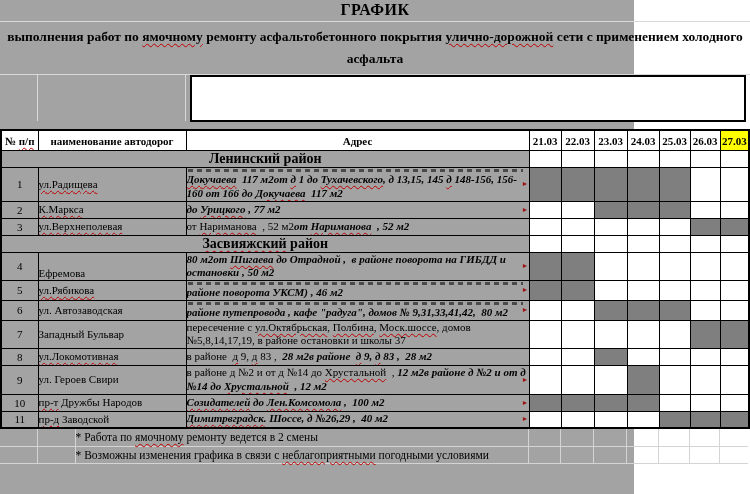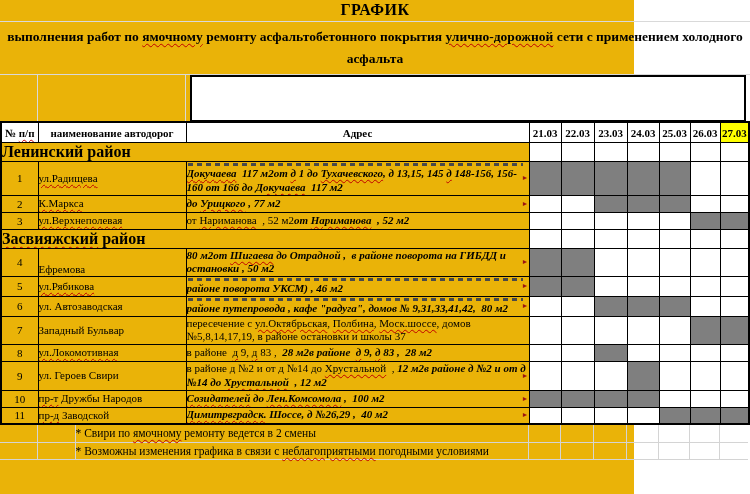--- a/index.html
+++ b/index.html
@@ -1,42 +1,42 @@
 <!DOCTYPE html>
 <html><head>
 <meta charset="utf-8">
 <style>
   html,body{margin:0;padding:0;background:#fff;}
   body{width:750px;height:494px;overflow:hidden;font-family:"Liberation Serif",serif;color:#000;}
-  .sheet{position:relative;width:634px;height:494px;background:#eab308;}
+  .sheet{position:relative;width:634px;height:494px;background:#a3a3a3;}
 
   .title{position:absolute;top:1px;left:0;width:750px;text-align:center;
          font-weight:700;font-size:16px;letter-spacing:.5px;}
   .subtitle{position:absolute;top:26px;left:0;width:750px;text-align:center;
          font-weight:700;font-size:13.5px;line-height:1.6;padding:0 6px;box-sizing:border-box;}
 
   .gl-h{position:absolute;left:0;width:750px;height:1px;background:#d9d9d9;}
   .gl-v{position:absolute;width:1px;background:#d9d9d9;}
 
   .prebox{position:absolute;top:75px;left:190px;width:556px;height:47px;
           border:2px solid #000;box-sizing:border-box;background:#fff;}
 
-  .content{position:absolute;top:121px;left:0;width:750px;}
+  .content{position:absolute;top:129px;left:0;width:750px;}
 
   table{border-collapse:collapse;table-layout:fixed;}
   #main-table{width:748px;border:2px solid #000;}
   #main-table th,#main-table td{border:1px solid #000;padding:0;overflow:hidden;}
 
   th.h{font-size:11px;font-weight:700;height:19px;border:2px solid #000;background:#fff;text-align:center;vertical-align:middle;}
   th.date{font-size:11px;font-weight:700;border-top:2px solid #000;border-bottom:2px solid #000;
           text-align:center;vertical-align:middle;background:#fff;margin-left:43px;}
   th.date.hl{background:#ffff00;}
 
   tr.section{height:17px;}
-  td.sec-label{text-align:left;font-weight:700;font-size:16px;vertical-align:middle;
+  td.sec-label{text-align:center;font-weight:700;font-size:14px;vertical-align:middle;
           border-top:2px solid #000;border-bottom:2px solid #000;border-right:2px solid #000;}
   tr.section td.gcell{border-top:2px solid #000;border-bottom:2px solid #000;}
 
   tr.item{height:17px;}
   td.num{text-align:center;font-size:11px;vertical-align:middle;}
   td.name{font-size:11px;padding:0 2px;vertical-align:middle;line-height:1.2;margin-left:24px;}
   td.name.vb{vertical-align:bottom;}
   td.addr{font-size:11px;padding:0 3px 0 2px;vertical-align:middle;position:relative;
           border-right:2px solid #000;line-height:1.25;}
   td.gcell{background:#fff;}
@@ -304,21 +304,21 @@
           <col style="width:33px">
         <col style="width:32px">
           <col style="width:31px">
           <col style="width:30px">
           <col style="width:29px">
       </colgroup>
       <tbody>
           <tr>
         <td></td>
             <td></td>
-        <td class="note-cell" colspan="2"><span class="run ">* Свири по </span><span class="run sq">ямочному</span><span class="run "> ремонту ведется в 2 смены</span></td>
+        <td class="note-cell" colspan="2"><span class="run ">* Работа по </span><span class="run sq">ямочному</span><span class="run "> ремонту ведется в 2 смены</span></td>
         <td></td>
             <td></td>
             <td></td>
             <td></td>
             <td></td>
             <td></td>
             <td></td>
       </tr>
       <tr>
         <td></td>

